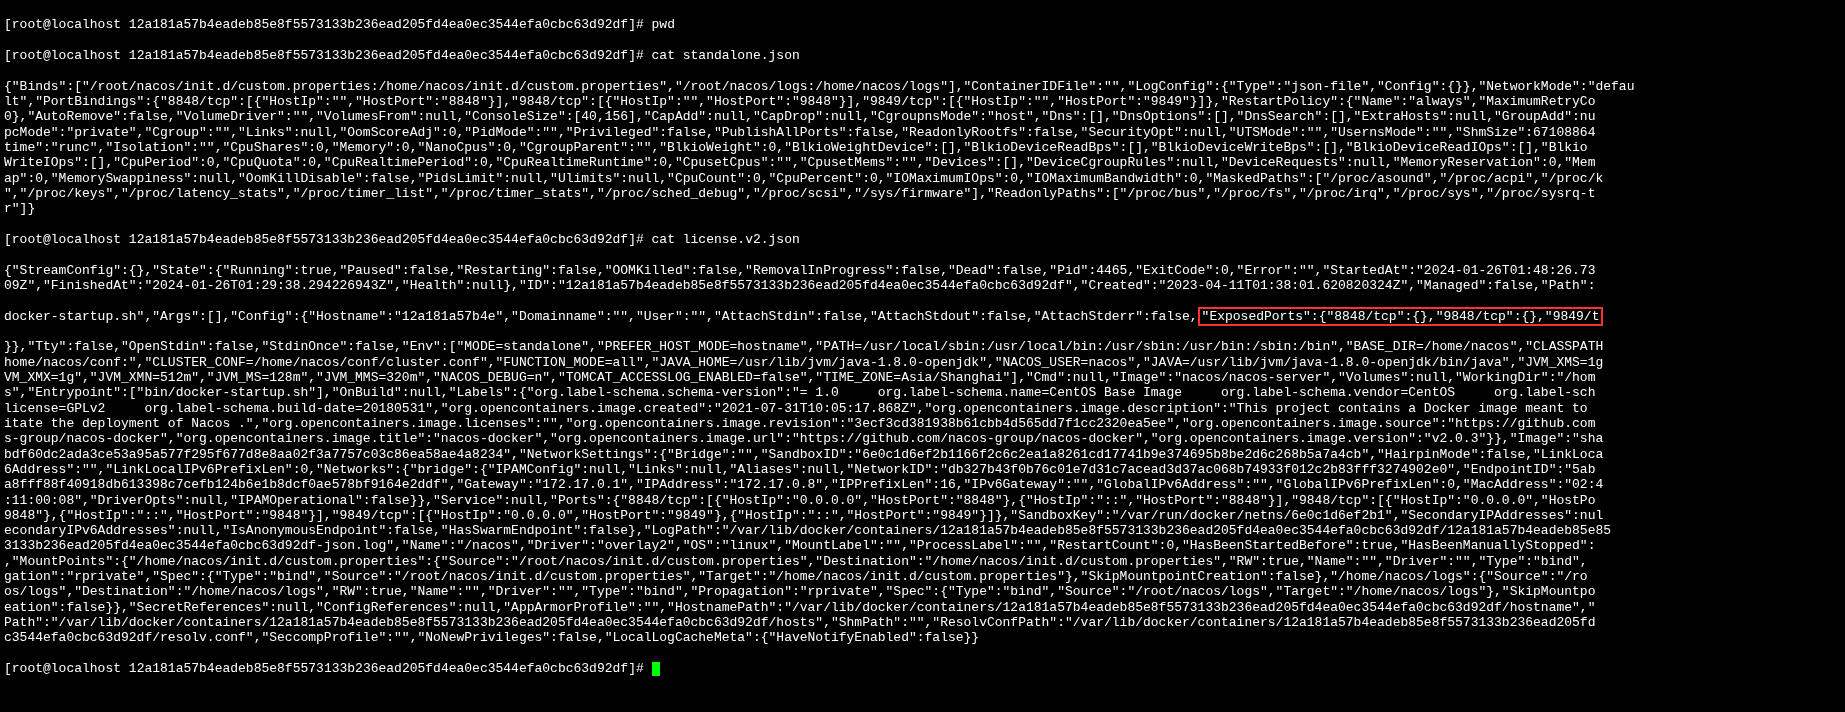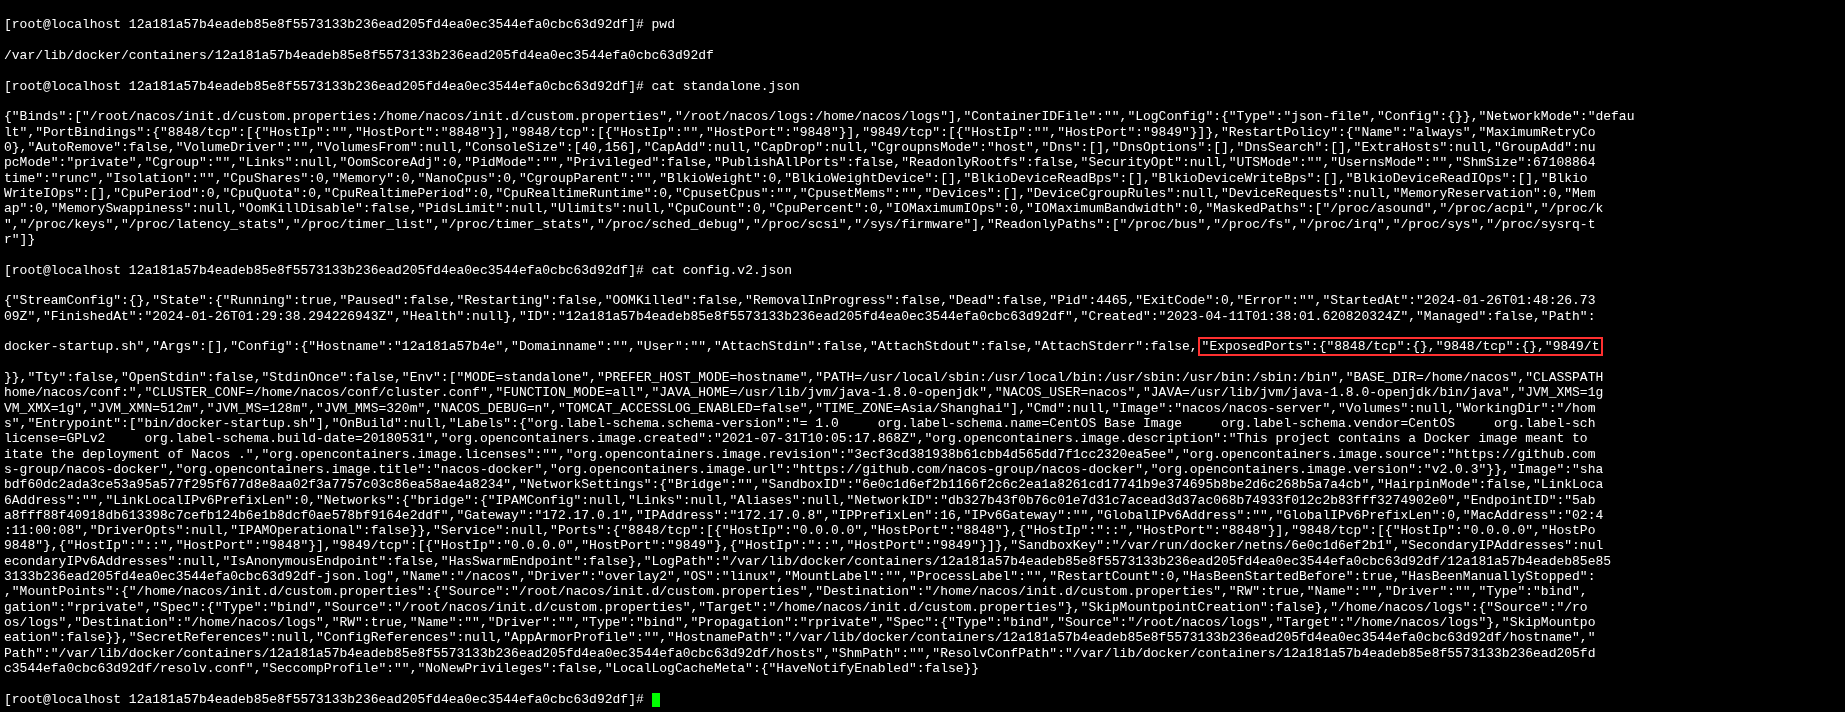--- a/index.html
+++ b/index.html
@@ -32,22 +32,21 @@
     height: 14px;
     background: #00ff00;
     vertical-align: text-bottom;
   }
 </style>
 </head>
 <body>
 
 <div id="terminal">
 <span class="line"><span>[root@localhost</span> <span>12a181a57b4eadeb85e8f5573133b236ead205fd4ea0ec3544efa0cbc63d92df]#</span> <span>pwd</span></span>
-<span class="line">/var/lib/docker/containers/12a181a57b4eadeb85e8f5573133b236ead205fd4ea0ec3544efa0cbc63d92df</span>
 <span class="line"><span>[root@localhost</span> <span>12a181a57b4eadeb85e8f5573133b236ead205fd4ea0ec3544efa0cbc63d92df]#</span> <span>cat standalone.json</span></span>
 <div id="hostcfg"><span class="line">{"Binds":["/root/nacos/init.d/custom.properties:/home/nacos/init.d/custom.properties","/root/nacos/logs:/home/nacos/logs"],"ContainerIDFile":"","LogConfig":{"Type":"json-file","Config":{}},"NetworkMode":"defau</span><span class="line">lt","PortBindings":{"8848/tcp":[{"HostIp":"","HostPort":"8848"}],"9848/tcp":[{"HostIp":"","HostPort":"9848"}],"9849/tcp":[{"HostIp":"","HostPort":"9849"}]},"RestartPolicy":{"Name":"always","MaximumRetryCo</span><span class="line">0},"AutoRemove":false,"VolumeDriver":"","VolumesFrom":null,"ConsoleSize":[40,156],"CapAdd":null,"CapDrop":null,"CgroupnsMode":"host","Dns":[],"DnsOptions":[],"DnsSearch":[],"ExtraHosts":null,"GroupAdd":nu</span><span class="line">pcMode":"private","Cgroup":"","Links":null,"OomScoreAdj":0,"PidMode":"","Privileged":false,"PublishAllPorts":false,"ReadonlyRootfs":false,"SecurityOpt":null,"UTSMode":"","UsernsMode":"","ShmSize":67108864</span><span class="line">time":"runc","Isolation":"","CpuShares":0,"Memory":0,"NanoCpus":0,"CgroupParent":"","BlkioWeight":0,"BlkioWeightDevice":[],"BlkioDeviceReadBps":[],"BlkioDeviceWriteBps":[],"BlkioDeviceReadIOps":[],"Blkio</span><span class="line">WriteIOps":[],"CpuPeriod":0,"CpuQuota":0,"CpuRealtimePeriod":0,"CpuRealtimeRuntime":0,"CpusetCpus":"","CpusetMems":"","Devices":[],"DeviceCgroupRules":null,"DeviceRequests":null,"MemoryReservation":0,"Mem</span><span class="line">ap":0,"MemorySwappiness":null,"OomKillDisable":false,"PidsLimit":null,"Ulimits":null,"CpuCount":0,"CpuPercent":0,"IOMaximumIOps":0,"IOMaximumBandwidth":0,"MaskedPaths":["/proc/asound","/proc/acpi","/proc/k</span><span class="line">","/proc/keys","/proc/latency_stats","/proc/timer_list","/proc/timer_stats","/proc/sched_debug","/proc/scsi","/sys/firmware"],"ReadonlyPaths":["/proc/bus","/proc/fs","/proc/irq","/proc/sys","/proc/sysrq-t</span><span class="line">r"]}</span></div>
-<span class="line"><span>[root@localhost</span> <span>12a181a57b4eadeb85e8f5573133b236ead205fd4ea0ec3544efa0cbc63d92df]#</span> <span>cat config.v2.json</span></span>
+<span class="line"><span>[root@localhost</span> <span>12a181a57b4eadeb85e8f5573133b236ead205fd4ea0ec3544efa0cbc63d92df]#</span> <span>cat license.v2.json</span></span>
 <div id="cfgbefore"><span class="line">{"StreamConfig":{},"State":{"Running":true,"Paused":false,"Restarting":false,"OOMKilled":false,"RemovalInProgress":false,"Dead":false,"Pid":4465,"ExitCode":0,"Error":"","StartedAt":"2024-01-26T01:48:26.73</span><span class="line">09Z","FinishedAt":"2024-01-26T01:29:38.294226943Z","Health":null},"ID":"12a181a57b4eadeb85e8f5573133b236ead205fd4ea0ec3544efa0cbc63d92df","Created":"2023-04-11T01:38:01.620820324Z","Managed":false,"Path":</span></div>
 <span class="line"><span>docker-startup.sh","Args":[],"Config":{"Hostname":"12a181a57b4e","Domainname":"","User":"","AttachStdin":false,"AttachStdout":false,"AttachStderr":false,</span><span class="hl">"ExposedPorts":{"8848/tcp":{},"9848/tcp":{},"9849/t</span></span>
 <div id="cfgafter"><span class="line">}},"Tty":false,"OpenStdin":false,"StdinOnce":false,"Env":["MODE=standalone","PREFER_HOST_MODE=hostname","PATH=/usr/local/sbin:/usr/local/bin:/usr/sbin:/usr/bin:/sbin:/bin","BASE_DIR=/home/nacos","CLASSPATH</span><span class="line">home/nacos/conf:","CLUSTER_CONF=/home/nacos/conf/cluster.conf","FUNCTION_MODE=all","JAVA_HOME=/usr/lib/jvm/java-1.8.0-openjdk","NACOS_USER=nacos","JAVA=/usr/lib/jvm/java-1.8.0-openjdk/bin/java","JVM_XMS=1g</span><span class="line">VM_XMX=1g","JVM_XMN=512m","JVM_MS=128m","JVM_MMS=320m","NACOS_DEBUG=n","TOMCAT_ACCESSLOG_ENABLED=false","TIME_ZONE=Asia/Shanghai"],"Cmd":null,"Image":"nacos/nacos-server","Volumes":null,"WorkingDir":"/hom</span><span class="line">s","Entrypoint":["bin/docker-startup.sh"],"OnBuild":null,"Labels":{"org.label-schema.schema-version":"= 1.0     org.label-schema.name=CentOS Base Image     org.label-schema.vendor=CentOS     org.label-sch</span><span class="line">license=GPLv2     org.label-schema.build-date=20180531","org.opencontainers.image.created":"2021-07-31T10:05:17.868Z","org.opencontainers.image.description":"This project contains a Docker image meant to </span><span class="line">itate the deployment of Nacos .","org.opencontainers.image.licenses":"","org.opencontainers.image.revision":"3ecf3cd381938b61cbb4d565dd7f1cc2320ea5ee","org.opencontainers.image.source":"https://github.com</span><span class="line">s-group/nacos-docker","org.opencontainers.image.title":"nacos-docker","org.opencontainers.image.url":"https://github.com/nacos-group/nacos-docker","org.opencontainers.image.version":"v2.0.3"}},"Image":"sha</span><span class="line">bdf60dc2ada3ce53a95a577f295f677d8e8aa02f3a7757c03c86ea58ae4a8234","NetworkSettings":{"Bridge":"","SandboxID":"6e0c1d6ef2b1166f2c6c2ea1a8261cd17741b9e374695b8be2d6c268b5a7a4cb","HairpinMode":false,"LinkLoca</span><span class="line">6Address":"","LinkLocalIPv6PrefixLen":0,"Networks":{"bridge":{"IPAMConfig":null,"Links":null,"Aliases":null,"NetworkID":"db327b43f0b76c01e7d31c7acead3d37ac068b74933f012c2b83fff3274902e0","EndpointID":"5ab</span><span class="line">a8fff88f40918db613398c7cefb124b6e1b8dcf0ae578bf9164e2ddf","Gateway":"172.17.0.1","IPAddress":"172.17.0.8","IPPrefixLen":16,"IPv6Gateway":"","GlobalIPv6Address":"","GlobalIPv6PrefixLen":0,"MacAddress":"02:4</span><span class="line">:11:00:08","DriverOpts":null,"IPAMOperational":false}},"Service":null,"Ports":{"8848/tcp":[{"HostIp":"0.0.0.0","HostPort":"8848"},{"HostIp":"::","HostPort":"8848"}],"9848/tcp":[{"HostIp":"0.0.0.0","HostPo</span><span class="line">9848"},{"HostIp":"::","HostPort":"9848"}],"9849/tcp":[{"HostIp":"0.0.0.0","HostPort":"9849"},{"HostIp":"::","HostPort":"9849"}]},"SandboxKey":"/var/run/docker/netns/6e0c1d6ef2b1","SecondaryIPAddresses":nul</span><span class="line">econdaryIPv6Addresses":null,"IsAnonymousEndpoint":false,"HasSwarmEndpoint":false},"LogPath":"/var/lib/docker/containers/12a181a57b4eadeb85e8f5573133b236ead205fd4ea0ec3544efa0cbc63d92df/12a181a57b4eadeb85e85</span><span class="line">3133b236ead205fd4ea0ec3544efa0cbc63d92df-json.log","Name":"/nacos","Driver":"overlay2","OS":"linux","MountLabel":"","ProcessLabel":"","RestartCount":0,"HasBeenStartedBefore":true,"HasBeenManuallyStopped":</span><span class="line">,"MountPoints":{"/home/nacos/init.d/custom.properties":{"Source":"/root/nacos/init.d/custom.properties","Destination":"/home/nacos/init.d/custom.properties","RW":true,"Name":"","Driver":"","Type":"bind",</span><span class="line">gation":"rprivate","Spec":{"Type":"bind","Source":"/root/nacos/init.d/custom.properties","Target":"/home/nacos/init.d/custom.properties"},"SkipMountpointCreation":false},"/home/nacos/logs":{"Source":"/ro</span><span class="line">os/logs","Destination":"/home/nacos/logs","RW":true,"Name":"","Driver":"","Type":"bind","Propagation":"rprivate","Spec":{"Type":"bind","Source":"/root/nacos/logs","Target":"/home/nacos/logs"},"SkipMountpo</span><span class="line">eation":false}},"SecretReferences":null,"ConfigReferences":null,"AppArmorProfile":"","HostnamePath":"/var/lib/docker/containers/12a181a57b4eadeb85e8f5573133b236ead205fd4ea0ec3544efa0cbc63d92df/hostname","</span><span class="line">Path":"/var/lib/docker/containers/12a181a57b4eadeb85e8f5573133b236ead205fd4ea0ec3544efa0cbc63d92df/hosts","ShmPath":"","ResolvConfPath":"/var/lib/docker/containers/12a181a57b4eadeb85e8f5573133b236ead205fd</span><span class="line">c3544efa0cbc63d92df/resolv.conf","SeccompProfile":"","NoNewPrivileges":false,"LocalLogCacheMeta":{"HaveNotifyEnabled":false}}</span></div>
 <span class="line"><span>[root@localhost</span> <span>12a181a57b4eadeb85e8f5573133b236ead205fd4ea0ec3544efa0cbc63d92df]#</span> <span class="cursor"></span></span>
 
 </div>
 
 </body></html>

